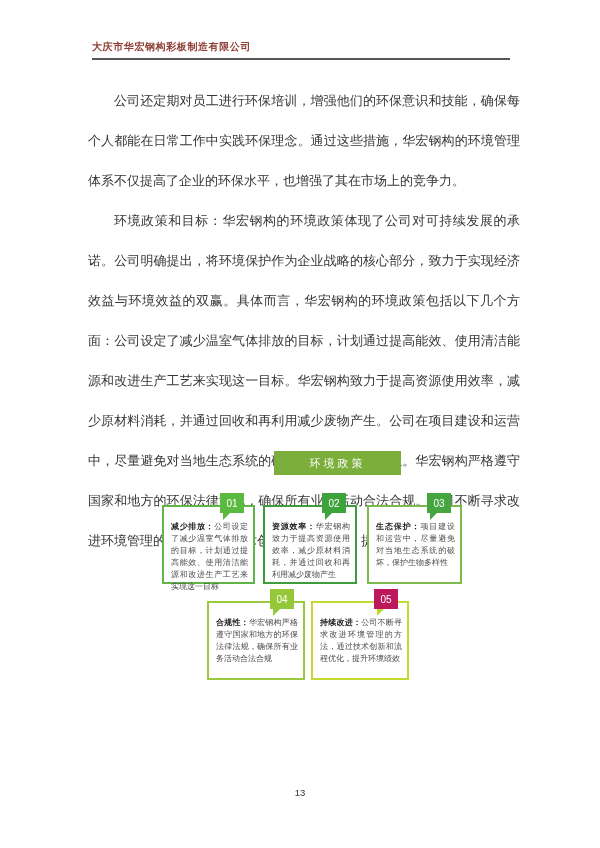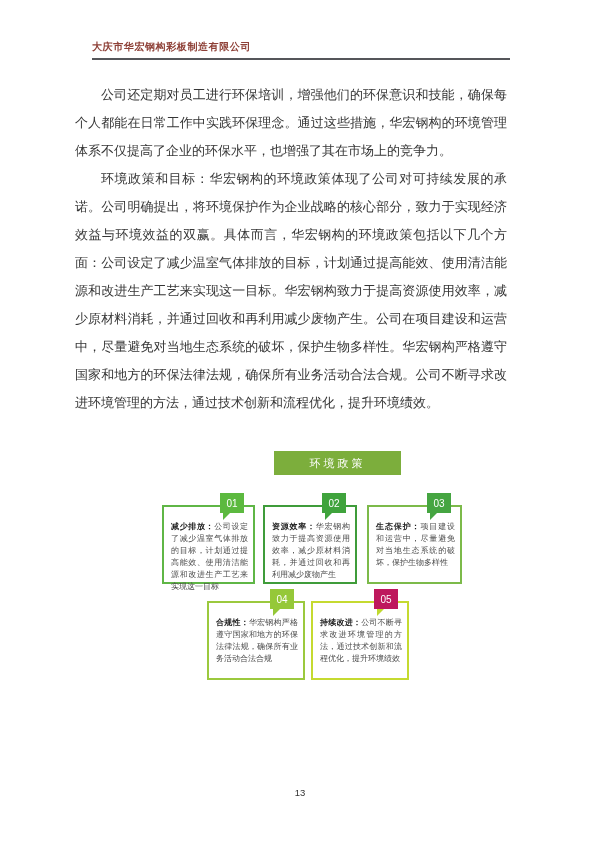--- a/index.html
+++ b/index.html
@@ -21,22 +21,22 @@
     font-size:10px; font-weight:bold; letter-spacing:0.6px;
     color:#8e4037;
   }
   .doc-header .rule {
     margin-top:4px; height:0;
     border-bottom:2px solid #55565a;
   }
 
   
   .content {
-    position:absolute; left:75px; top:81px; width:432px;
-    font-size:13px; line-height:28px; color:#363636;
+    position:absolute; left:88px; top:81px; width:432px;
+    font-size:13px; line-height:40px; color:#363636;
     text-align:justify;
   }
   .content p { margin:0; text-indent:2em; }
 
   
   .badge {
     position:absolute; left:250px; top:451px; width:127px; height:24px;
     color:#ffffff; font-size:11px; letter-spacing:3px;
     display:flex; align-items:center; justify-content:center;
   }

